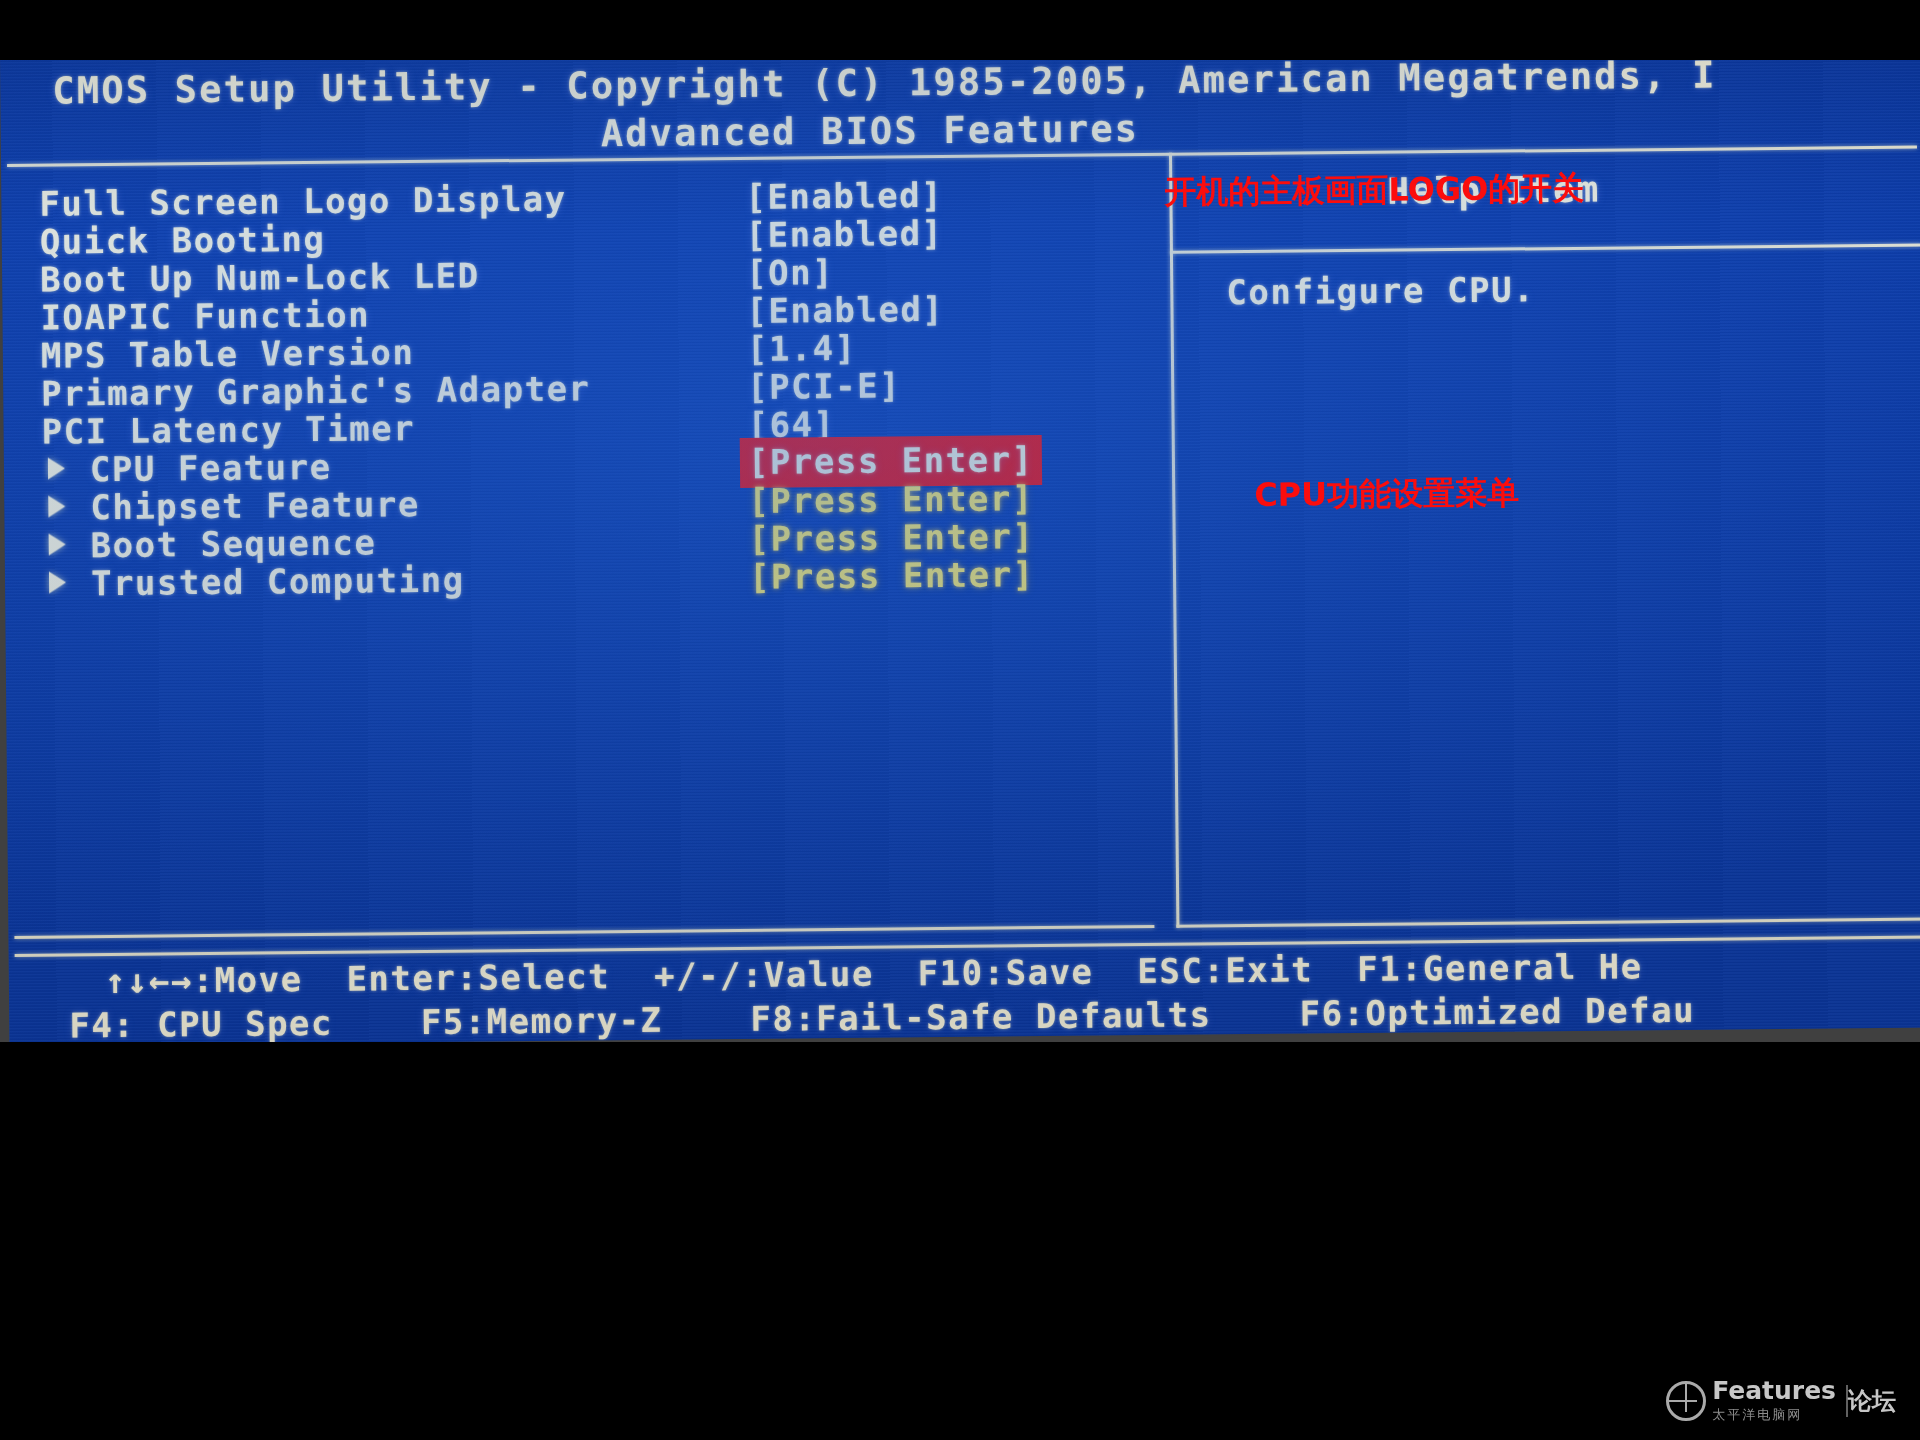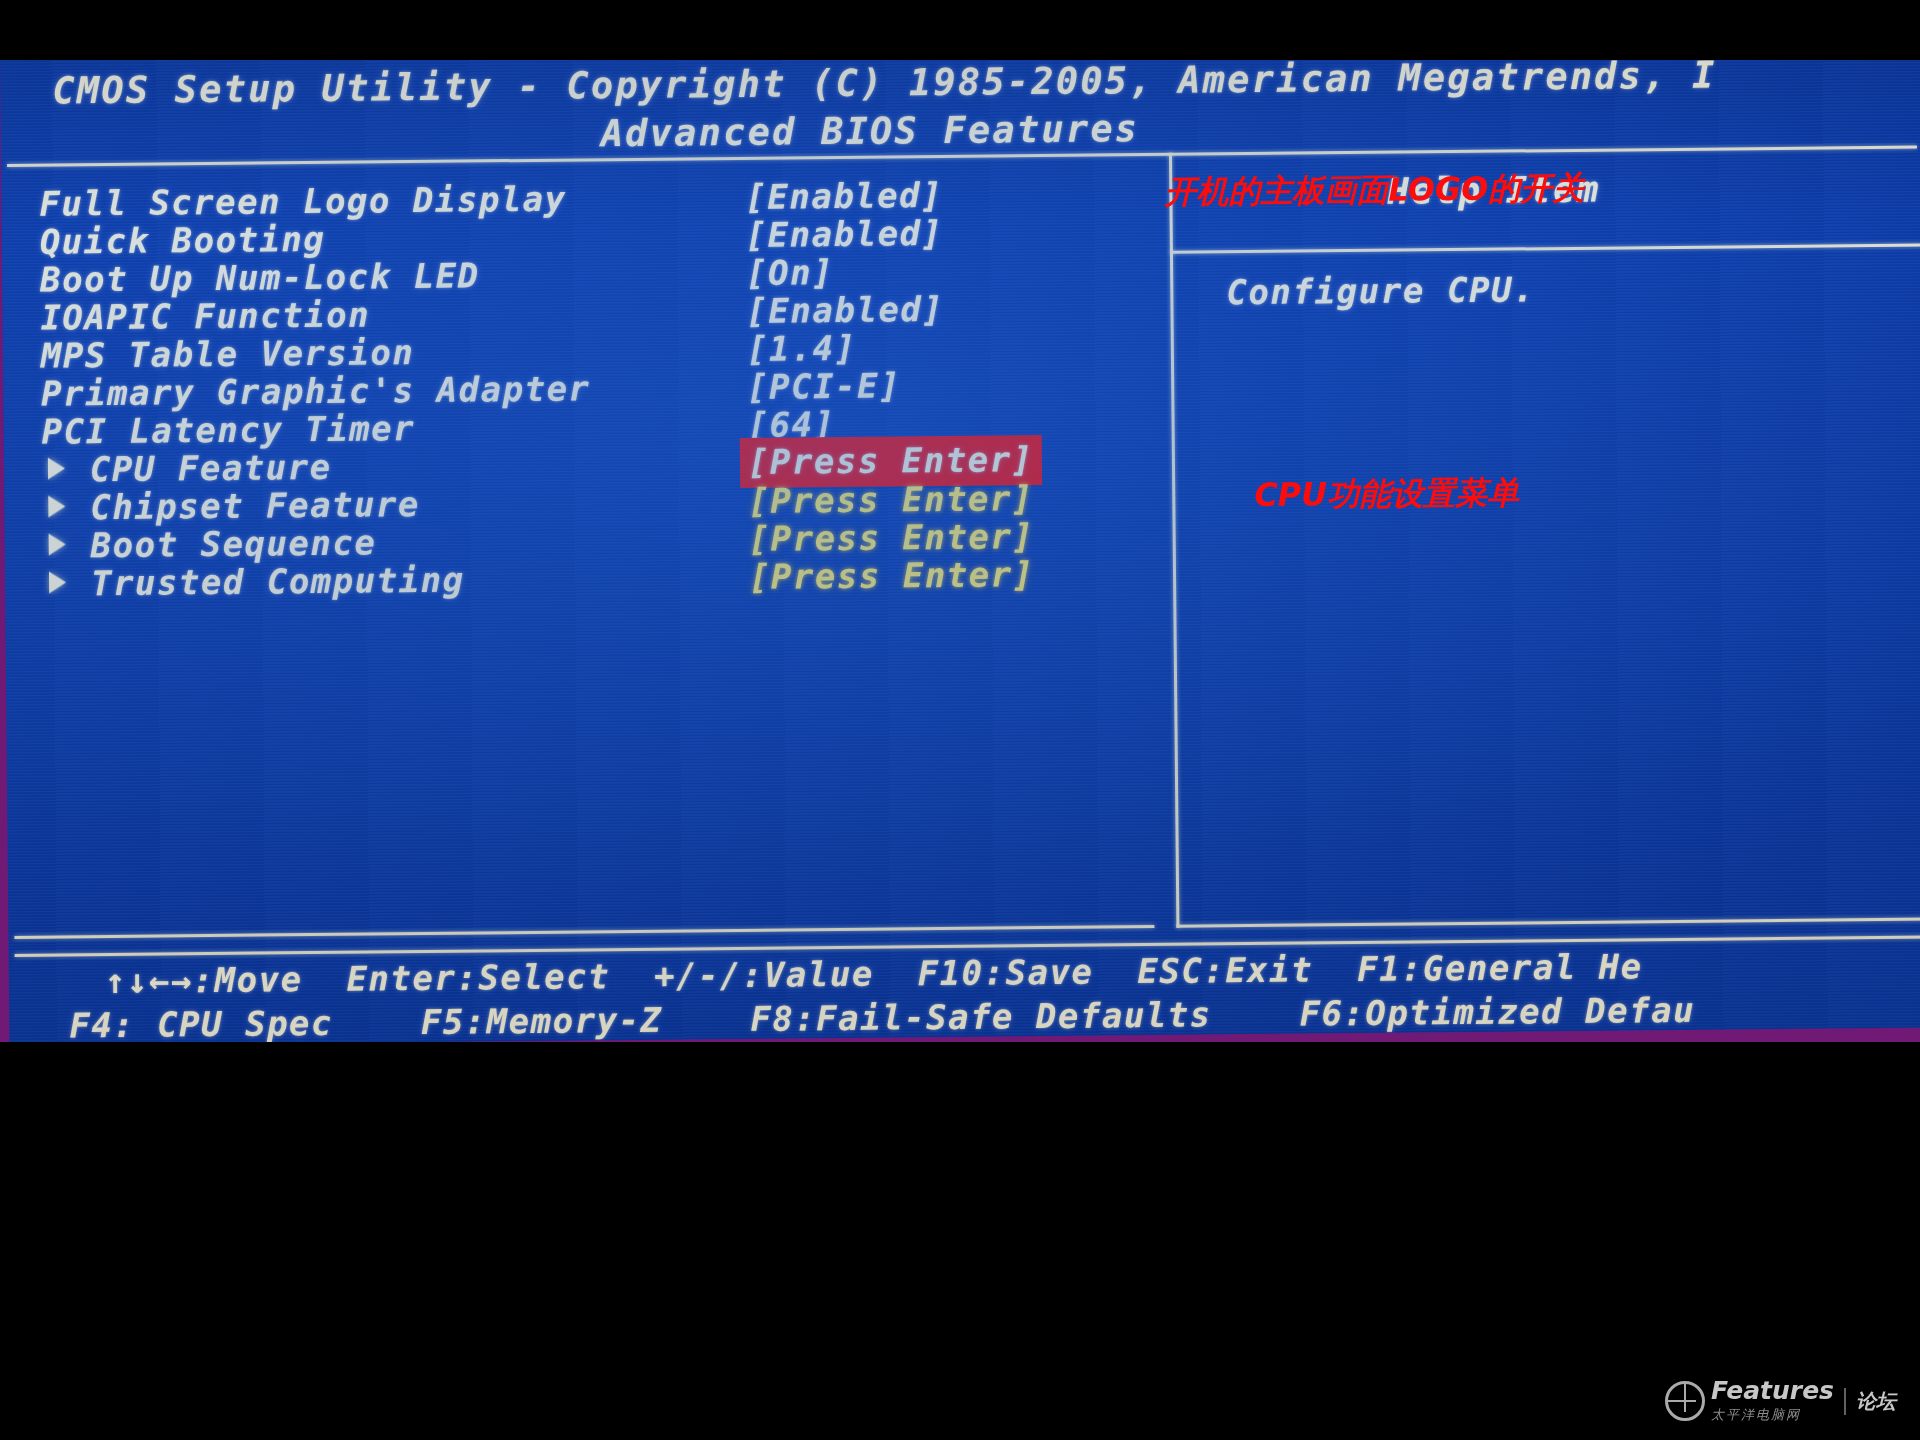--- a/index.html
+++ b/index.html
@@ -11,22 +11,21 @@
     width: 1920px;
     height: 1440px;
     overflow: hidden;
     font-family: "DejaVu Sans Mono", "Liberation Mono", monospace;
   }
 
   
   #photo {
     position: absolute;
     inset: 0;
-    background: #701a75;
-    font-style: italic;
+    background: #404040;
   }
 
   
   #screen {
     position: absolute;
     left: 0px;
     top: 56px;
     width: 1920px;
     height: 990px;
     background: #0b3aa8;
@@ -285,24 +284,23 @@
   #watermark .wm-sub {
     color: #9a9a9a;
     font-family: "DejaVu Sans", "Liberation Sans", sans-serif;
     font-size: 13px;
     letter-spacing: 2px;
     margin-top: 3px;
   }
   #watermark .wm-forum {
     color: #d8d8d8;
     font-family: "DejaVu Sans", "Liberation Sans", sans-serif;
-    font-size: 20px;
+    font-size: 24px;
     font-weight: bold;
     border-left: 2px solid #6a6a6a;
-    padding-left: 10px;
   }
 </style>
 </head>
 <body>
 
 <div id="photo">
 
   <div id="screen">
 
     <div class="txt" id="title-line">CMOS Setup Utility - Copyright (C) 1985-2005, American Megatrends, I</div>

